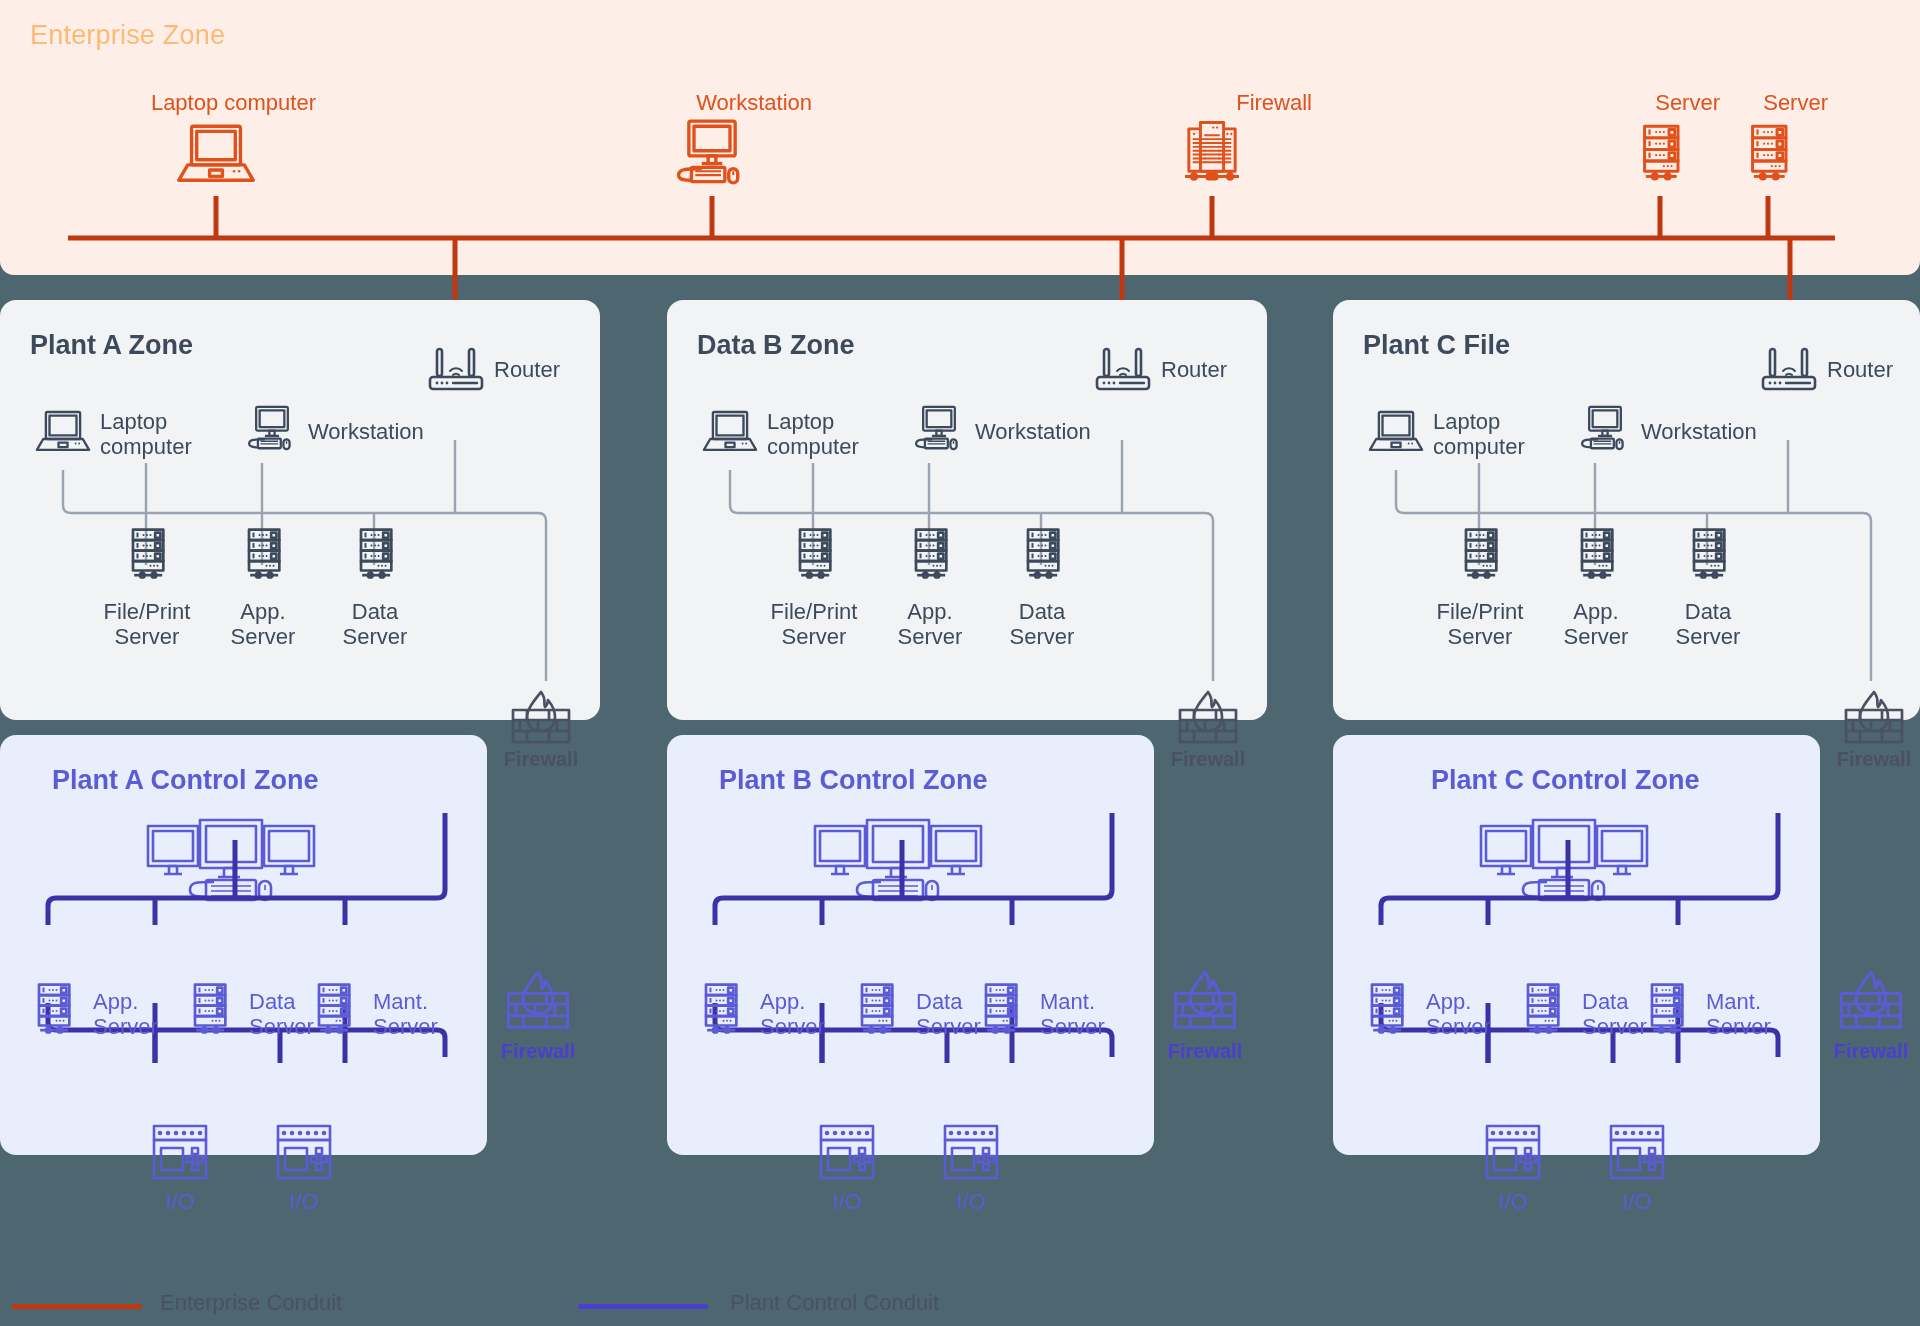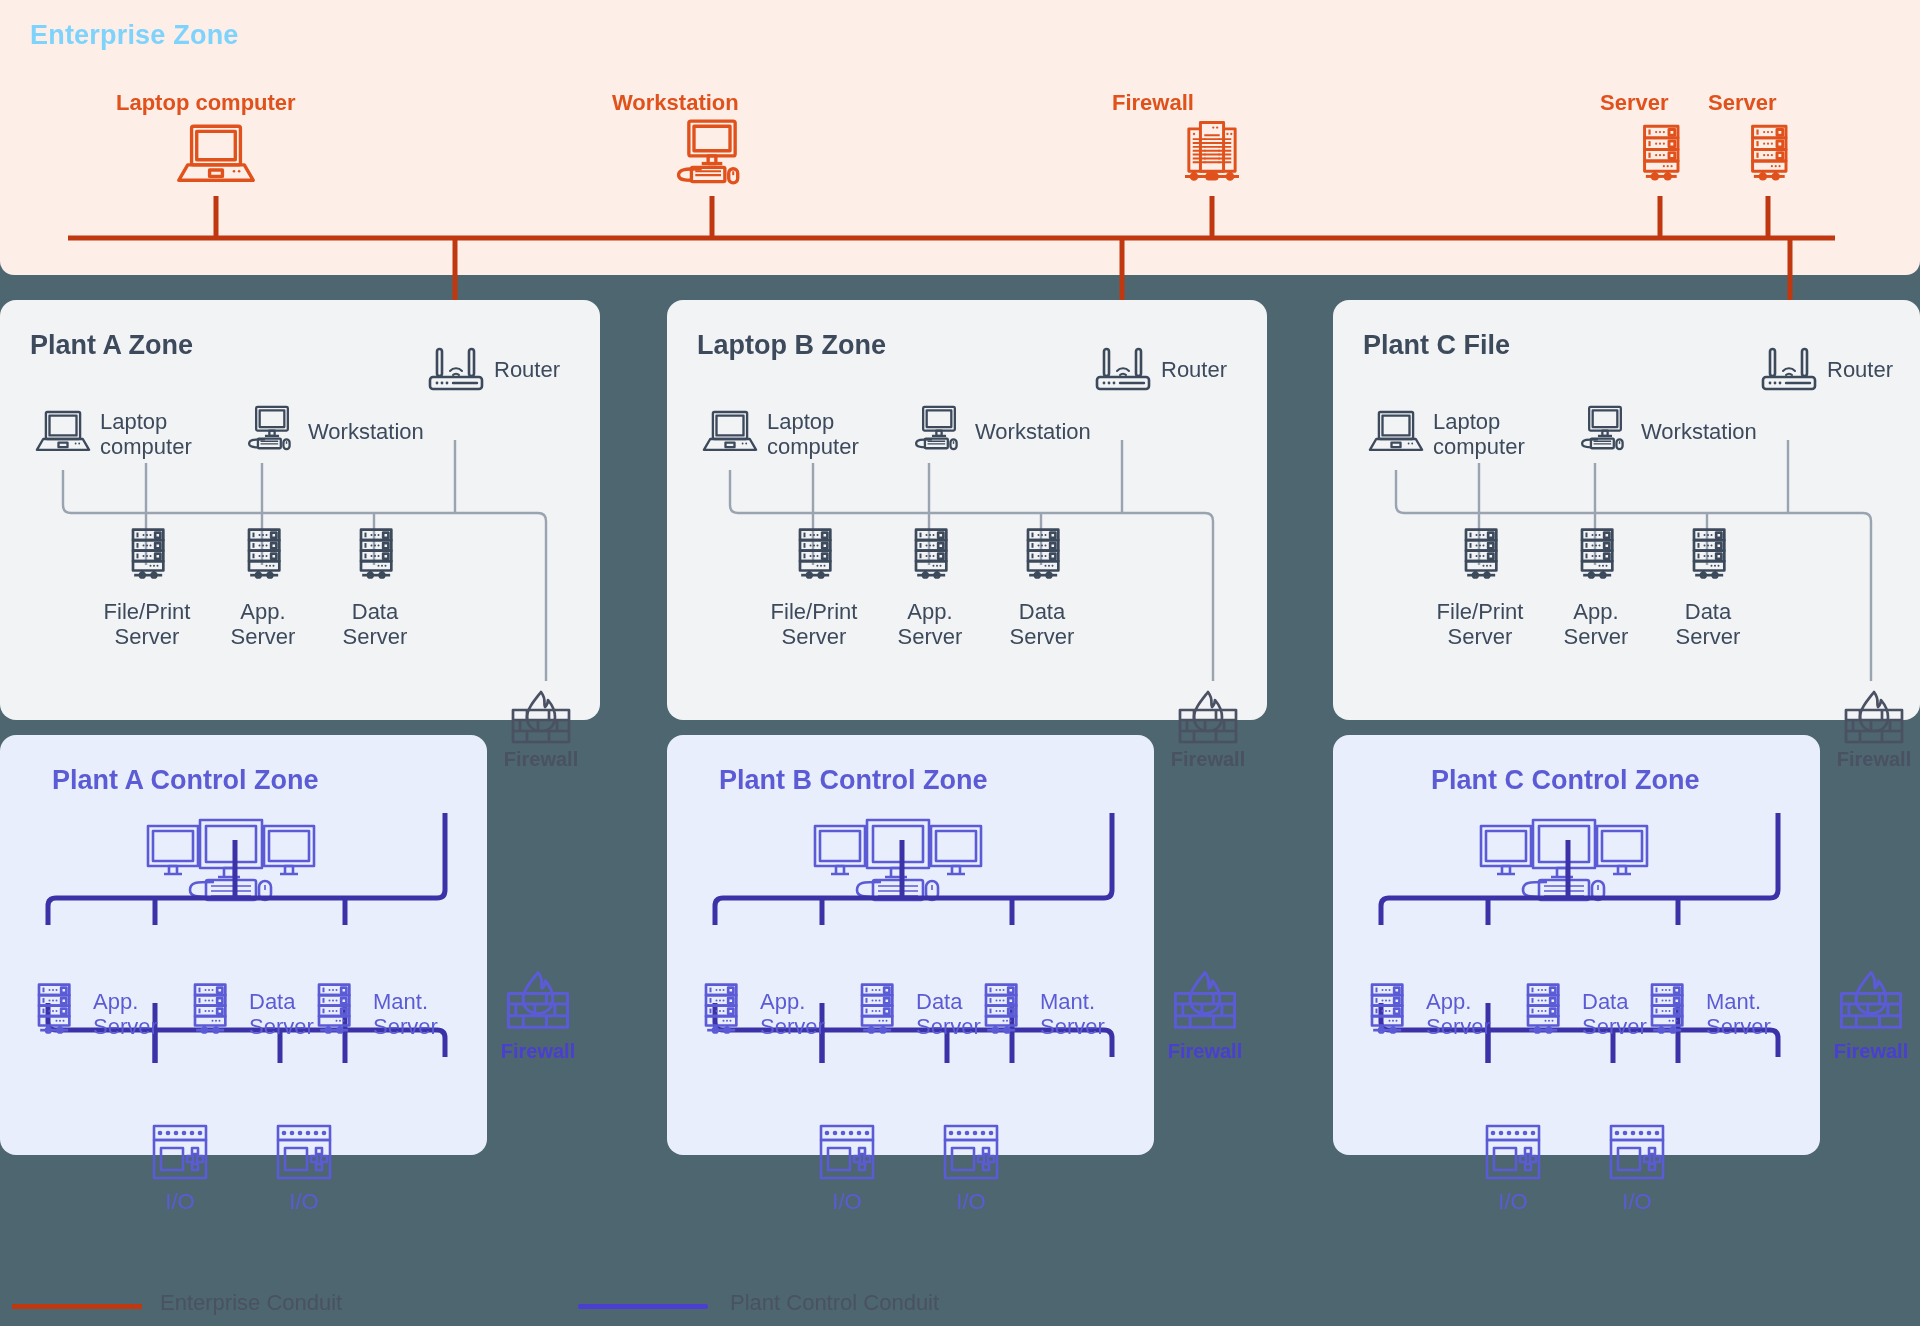--- a/index.html
+++ b/index.html
@@ -12,23 +12,23 @@
   }
   .abs{position:absolute;}
   
   #enterprise-zone{
     left:0;top:0;width:1920px;height:275px;
     background:#fdeee8;
     border-radius:0 0 14px 14px;
   }
   #enterprise-title{
     left:30px;top:20px;
-    color:#7dd3fc;font-size:27px;font-weight:bold;letter-spacing:.2px;
+    color:#fdba74;font-size:27px;font-weight:normal;letter-spacing:.2px;
   }
-  .ez-label{color:#e0511b;font-size:22px;text-align:left;font-weight:bold;}
+  .ez-label{color:#e0511b;font-size:22px;text-align:right;}
   .ez-node{text-align:center;}
   
   .plant-zone{
     background:#f1f3f5;border-radius:16px;
     width:600px;height:420px;
   }
   .plant-title{font-size:27px;font-weight:bold;color:#3d4a5c;}
   .plant-lbl{font-size:22px;color:#3d4a5c;line-height:1.12;}
   
   .ctrl-zone{
@@ -385,21 +385,21 @@
     <g stroke="#4a5163" stroke-width="2.7" fill="none" stroke-linejoin="round">
       <path d="M36 4 c6 8 2 11 4 15 c2 -2 3 -5 3 -7 c5 6 7 12 7 17 c0 9 -6 14 -14 14 c-8 0 -14 -5 -14 -14 c0 -8 7 -16 14 -25 z"></path>
       <rect x="8" y="22" width="56" height="32"></rect>
       <path d="M8 32 h56 M8 43 h56 M22 22 v10 M44 22 v10 M15 32 v11 M33 32 v11 M52 32 v11 M22 43 v11 M44 43 v11"></path>
     </g>
   </svg>
 </div>
 <div class="abs fw-lbl-grey" style="left:481px;top:748px;width:120px;">Firewall</div>
 
 <div class="abs plant-zone" style="left:667px;top:300px;"></div>
-<div class="abs plant-title" style="left:697px;top:330px;">Laptop B Zone</div>
+<div class="abs plant-title" style="left:697px;top:330px;">Data B Zone</div>
 
 <div class="abs" style="left:1092px;top:345px;">
   <svg width="72" height="52" viewBox="0 0 72 52">
     <g stroke="#3d4a5c" stroke-width="2.6" fill="none" stroke-linejoin="round" stroke-linecap="round">
       <rect x="12" y="4" width="5" height="27" rx="2.5"></rect>
         <rect x="44" y="4" width="5" height="27" rx="2.5"></rect>
       <rect x="5" y="32" width="52" height="12" rx="3"></rect>
       <path d="M25 26 a8 8 0 0 1 12 0" stroke-width="2"></path>
         <path d="M28 30 a4 4 0 0 1 6 0" stroke-width="2"></path>
       <g fill="#3d4a5c" stroke="none">

